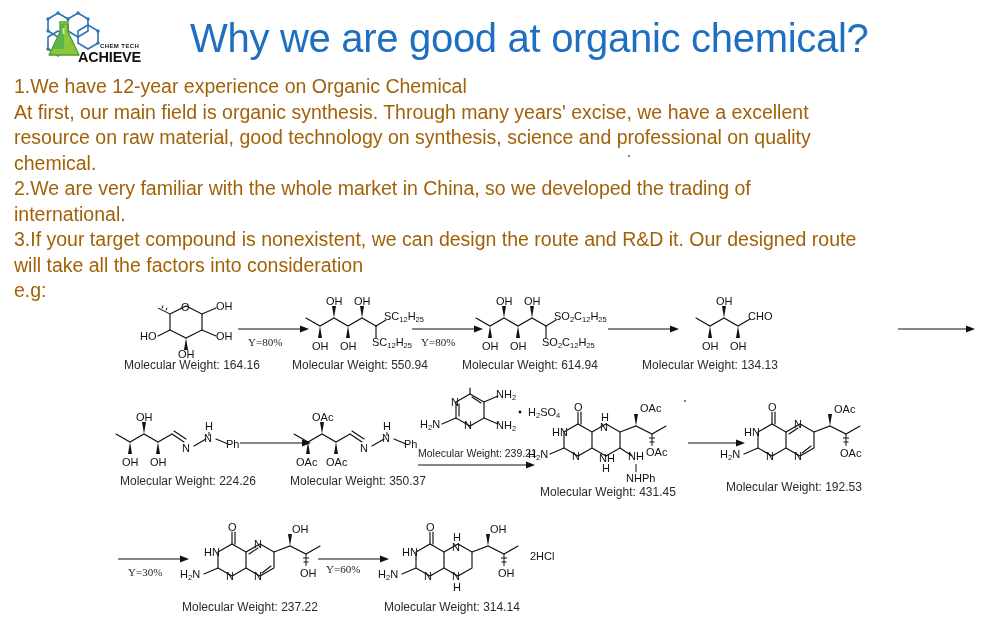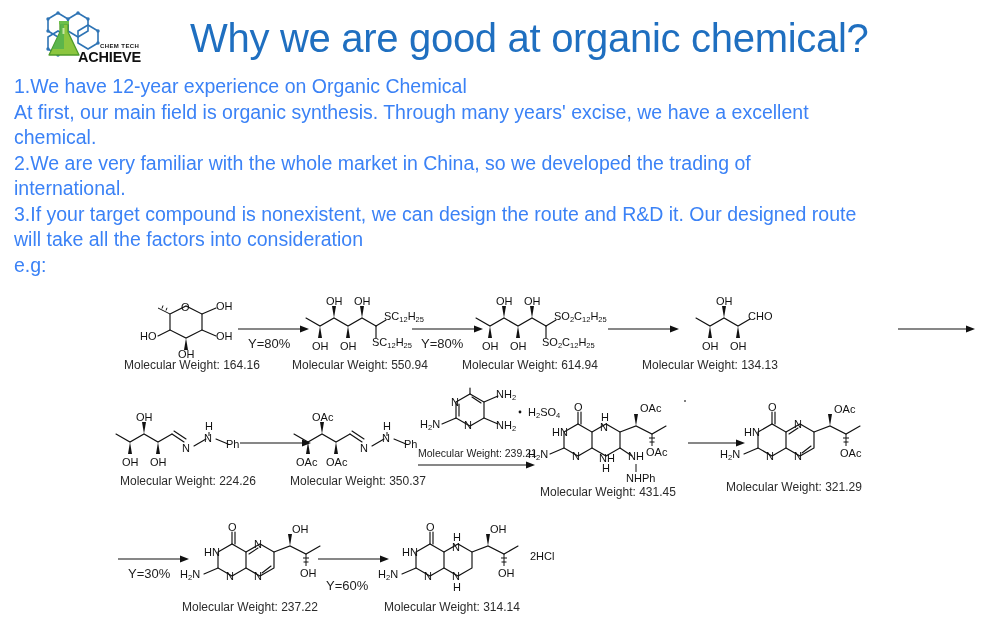--- a/index.html
+++ b/index.html
@@ -17,32 +17,32 @@
   #logo{position:absolute;left:38px;top:3px;width:108px;height:64px;}
   #title{
     position:absolute;left:190px;top:12px;width:800px;
     font-size:40px;line-height:52px;color:#1F6FC0;
     letter-spacing:-0.3px;white-space:nowrap;
   }
 
   
   #copy{
     position:absolute;left:14px;top:74px;width:980px;
-    font-size:19.5px;line-height:25.5px;color:#3b82f6;
+    font-size:19.5px;line-height:25.5px;color:#a16207;
   }
   #copy p{margin:0;}
 
   
   #scheme{position:absolute;left:0;top:288px;width:1000px;height:332px;}
   .mw{
     position:absolute;font-size:12px;color:#2b2b2b;white-space:nowrap;
     font-family:"Liberation Sans",sans-serif;
   }
   .ylab{
-    position:absolute;font-size:13px;color:#1d1d1d;white-space:nowrap;
+    position:absolute;font-size:11px;color:#1d1d1d;white-space:nowrap;font-family:Liberation Serif, serif;
   }
   .reagent{
     position:absolute;font-size:10.5px;color:#1d1d1d;white-space:nowrap;
   }
   svg{display:block;overflow:visible;}
   .struct{position:absolute;}
   text{font-family:"Liberation Sans",sans-serif;fill:#111;}
   .at{font-size:11px;}
   .sm{font-size:7.5px;}
   .bond{stroke:#111;stroke-width:1.15;fill:none;stroke-linecap:round;}
@@ -85,20 +85,21 @@
       <text x="62" y="45" font-size="6" font-family="Liberation Sans, sans-serif" fill="#6CC04A" font-weight="bold" letter-spacing="0.4">CHEM TECH</text>
       <text x="40" y="59" font-size="14.5" font-family="Liberation Sans, sans-serif" fill="#1F6FC0" font-weight="bold" letter-spacing="-0.2">ACHIEVE</text>
     </svg>
   </div>
 
   <div id="title">Why we are good at organic chemical?</div>
 
   <div id="copy">
     <p>1.We have 12-year experience on Organic Chemical</p>
     <p>At first, our main field is organic synthesis. Through many years' excise, we have a excellent</p>
+    <p>resource on raw material, good technology on synthesis, science and professional on quality</p>
     <p>chemical.</p>
     <p>2.We are very familiar with the whole market in China, so we developed the trading of</p>
     <p>international.</p>
     <p>3.If your target compound is nonexistent, we can design the route and R&amp;D it. Our designed route</p>
     <p>will take all the factors into consideration</p>
     <p>e.g:</p>
   </div>
 
   <div class="dot" style="left:628px;top:155px;"></div>
   <div class="dot" style="left:684px;top:400px;"></div>
@@ -336,21 +337,21 @@
         <path class="wedge" d="M100,26 L98,14 L102,14 Z"></path>
         <text class="at" x="104" y="13">OAc</text>
         <g class="thin">
           <line x1="116" y1="34" x2="116" y2="46"></line>
           <line x1="113" y1="38" x2="119" y2="38"></line>
           <line x1="113.5" y1="42" x2="118.5" y2="42"></line>
         </g>
         <text class="at" x="110" y="57">OAc</text>
       </svg>
     </div>
-    <div class="mw" style="left:726px;top:192px;">Molecular Weight: 321.29</div>
+    <div class="mw" style="left:726px;top:192px;">Molecular Weight: 192.53</div>
 
     <svg class="struct" style="left:118px;top:264px;" width="72" height="14">
       <line class="arrow" x1="0" y1="7" x2="62" y2="7"></line>
       <polygon class="wedge" points="62,3.4 71,7 62,10.6"></polygon>
     </svg>
     <div class="ylab" style="left:128px;top:278px;">Y=30%</div>
 
     <div class="struct" style="left:190px;top:232px;">
       <svg width="180" height="80" viewBox="0 0 180 80">
         <path class="bond" d="M28,32 L42,24 L56,32 L56,48 L42,56 L28,48 Z"></path>
@@ -376,21 +377,21 @@
         </g>
         <text class="at" x="110" y="57">OH</text>
       </svg>
     </div>
     <div class="mw" style="left:182px;top:312px;">Molecular Weight: 237.22</div>
 
     <svg class="struct" style="left:318px;top:264px;" width="72" height="14">
       <line class="arrow" x1="0" y1="7" x2="62" y2="7"></line>
       <polygon class="wedge" points="62,3.4 71,7 62,10.6"></polygon>
     </svg>
-    <div class="ylab" style="left:326px;top:290px;">Y=60%</div>
+    <div class="ylab" style="left:326px;top:275px;">Y=60%</div>
 
     <div class="struct" style="left:388px;top:228px;">
       <svg width="180" height="84" viewBox="0 0 180 84">
         <path class="bond" d="M28,36 L42,28 L56,36 L56,52 L42,60 L28,52 Z"></path>
         <text class="at" x="14" y="40">HN</text>
         <text class="at" x="36" y="64">N</text>
         <line class="bond" x1="42" y1="28" x2="42" y2="16"></line>
         <line class="bond" x1="45" y1="28" x2="45" y2="16"></line>
         <text class="at" x="38" y="15">O</text>
         <path class="bond" d="M28,52 L14,58"></path>

